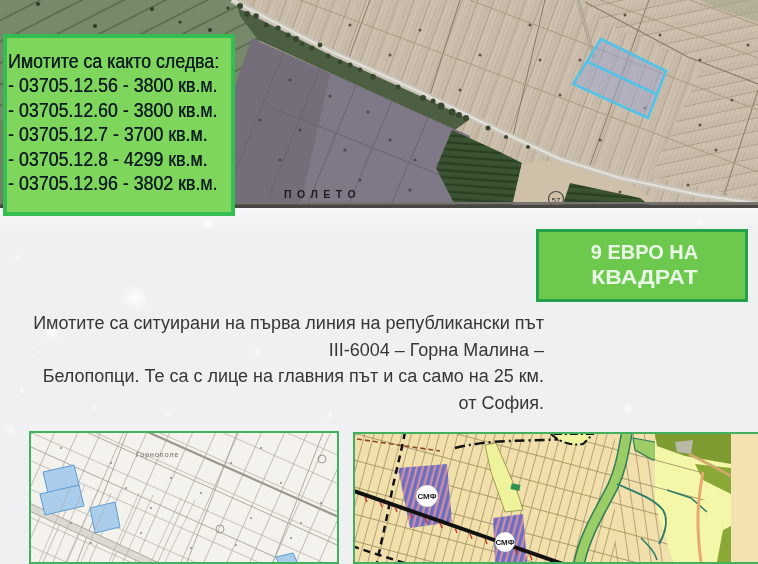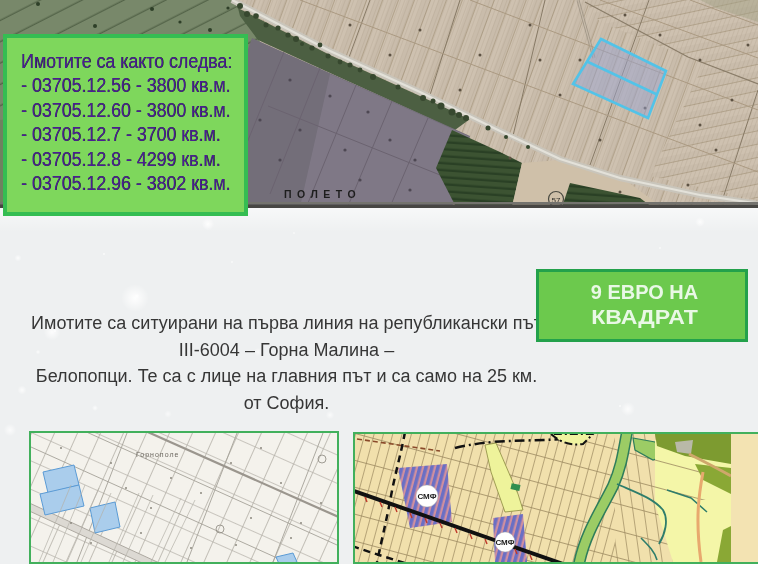--- a/index.html
+++ b/index.html
@@ -202,44 +202,44 @@
 
       <polygon points="700,0 758,0 758,22 716,8" fill="#9fa083" fill-opacity="0.45"></polygon>
 
       <rect x="0" y="202" width="758" height="2.5" fill="#74736e"></rect>
       <rect x="0" y="204.5" width="758" height="3.5" fill="#474643"></rect>
     </svg>
   </div>
 
   <div class="abs" style="left:0;top:208px;width:758px;height:24px;background:linear-gradient(rgba(255,255,255,0.55),rgba(255,255,255,0));"></div>
 
-  <div class="abs" style="left:3px;top:34px;width:223px;height:163px;background:#7ed75c;border:4px solid #35bd52;color:#4c1d95;font-size:20px;line-height:24.4px;text-shadow:0.4px 0 0 #16430e;padding:11px 0 0 14px;white-space:nowrap;">
+  <div class="abs" style="left:3px;top:34px;width:223px;height:163px;background:#7ed75c;border:4px solid #35bd52;color:#0f172a;font-size:20px;line-height:24.4px;text-shadow:0.4px 0 0 #16430e;padding:11px 0 0 1px;white-space:nowrap;">
 
     <div style="transform:scaleX(0.889);transform-origin:0 0;">Имотите са както следва:</div>
 
     <div style="transform:scaleX(0.889);transform-origin:0 0;">- 03705.12.56 - 3800 кв.м.</div>
 
     <div style="transform:scaleX(0.889);transform-origin:0 0;">- 03705.12.60 - 3800 кв.м.</div>
 
     <div style="transform:scaleX(0.889);transform-origin:0 0;">- 03705.12.7 - 3700 кв.м.</div>
 
     <div style="transform:scaleX(0.889);transform-origin:0 0;">- 03705.12.8 - 4299 кв.м.</div>
 
     <div style="transform:scaleX(0.889);transform-origin:0 0;">- 03705.12.96 - 3802 кв.м.</div>
   </div>
 
 
-  <div class="abs" style="left:16px;top:310px;width:541px;text-align:center;color:#363636;font-size:18px;line-height:26.6px;">
+  <div class="abs" style="left:3px;top:310px;width:541px;text-align:right;color:#363636;font-size:18px;line-height:26.6px;">
     Имотите са ситуирани на първа линия на републикански път<br>
     III-6004 – Горна Малина –<br>
     Белопопци. Те са с лице на главния път и са само на 25 км.<br>
     от София.
   </div>
 
-  <div class="abs" style="left:536px;top:229px;width:206px;height:67px;background:#6cc94d;border:3px solid #23a14b;color:#e9f8e6;display:flex;align-items:center;justify-content:center;text-align:center;font-weight:bold;font-size:21px;line-height:25px;margin-top:40px;">
+  <div class="abs" style="left:536px;top:229px;width:206px;height:67px;background:#6cc94d;border:3px solid #23a14b;color:#e9f8e6;display:flex;align-items:center;justify-content:center;text-align:center;font-weight:bold;font-size:21px;line-height:25px;">
     <div style="position:relative;top:-2px;left:2px;"><span style="display:inline-block;transform:scaleX(0.95);">9 ЕВРО НА</span><br><span style="display:inline-block;transform:scaleX(1.1);">КВАДРАТ</span></div>
   </div>
 
 
   <div class="abs" style="left:29px;top:431px;width:310px;height:133px;border:2px solid #42b05c;box-sizing:border-box;background:#f4f2ec;overflow:hidden;">
     <svg width="306" height="129" viewBox="0 0 306 129">
       <defs>
         <pattern id="cad1" width="26" height="400" patternUnits="userSpaceOnUse" patternTransform="rotate(-66)">
           <rect x="0" width="0.8" height="400" fill="#bdb9b1"></rect>
         </pattern>

